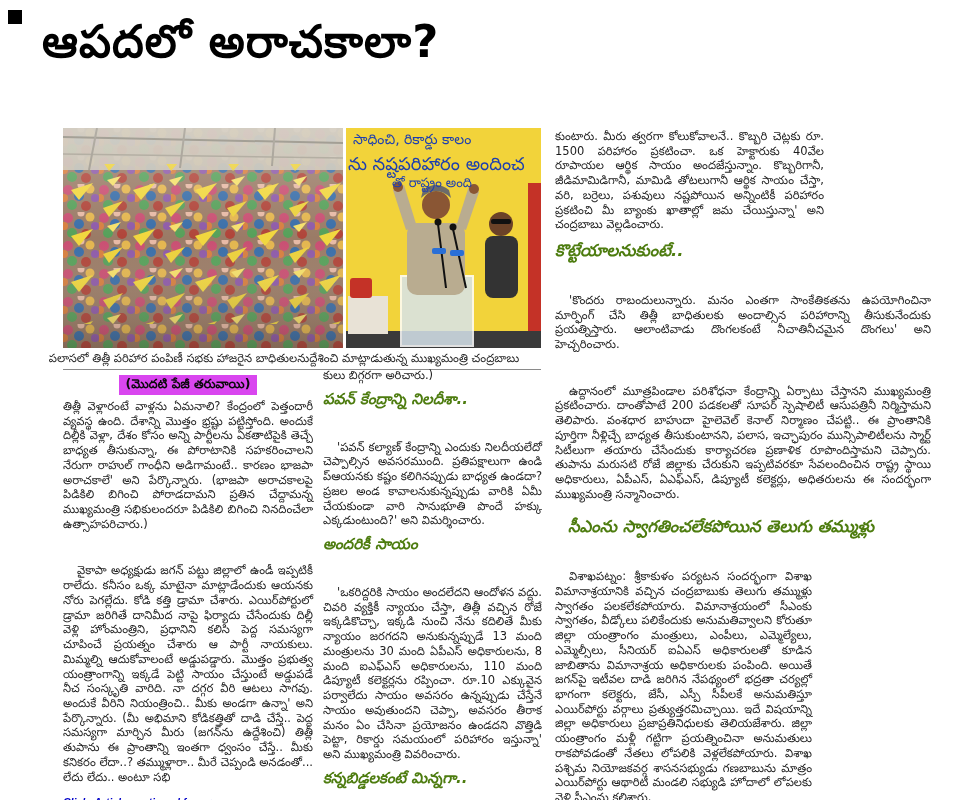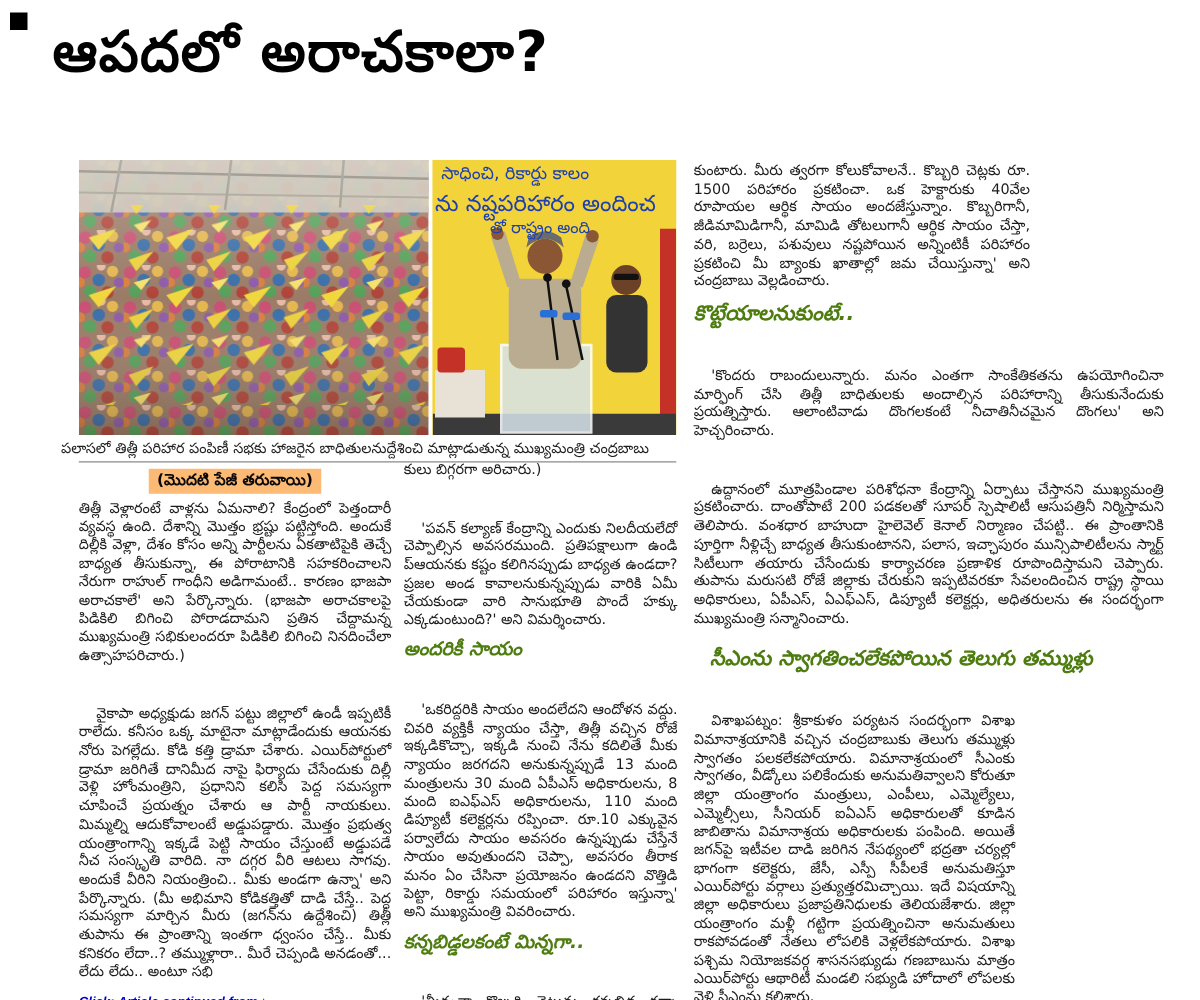--- a/index.html
+++ b/index.html
@@ -33,21 +33,21 @@
   .col2 { left:323px; top:368px; width:219px; }
   .colR { left:555px; top:129px; width:376px; }
   .body {
     font-size:11.5px; line-height:1.28; text-align:justify; color:#1c1c1c; margin-bottom:3px;
   }
   .ind { text-indent:14px;margin-top:32px; }
   .w268 { width:269px; }
   .w255 { width:257px; }
   .tag-wrap { text-align:center; margin-bottom:4px; }
   .tag {
-    display:inline-block; background:#fdba74; color:#09090a;
+    display:inline-block; background:#d946ef; color:#09090a;
     font-size:12.5px; font-weight:bold; padding:1px 7px;
   }
   .subhead {
     font-size:15px; font-weight:bold; font-style:italic; color:#4d7c0f;
     margin:7px 0 4px 0; line-height:1.2;
   }
   .colR .subhead { font-size:16.5px; margin-top:9px; }
   .colR .mt { margin-top:16px;margin-left:13px; }
   .cont-link {
     display:inline-block; margin-top:9px; cursor:pointer; text-decoration:none;
@@ -145,20 +145,21 @@
     <div class="tag-wrap">
       <span class="tag">(మొదటి పేజీ తరువాయి)</span>
     </div>
     <p class="body">తిత్లీ వెళ్లారంటే వాళ్లను ఏమనాలి? కేంద్రంలో పెత్తందారీ వ్యవస్థ ఉంది. దేశాన్ని మొత్తం భ్రష్టు పట్టిస్తోంది. అందుకే దిల్లీకి వెళ్లా, దేశం కోసం అన్ని పార్టీలను ఏకతాటిపైకి తెచ్చే బాధ్యత తీసుకున్నా, ఈ పోరాటానికి సహకరించాలని నేరుగా రాహుల్ గాంధీని అడిగామంటే.. కారణం భాజపా అరాచకాలే' అని పేర్కొన్నారు. (భాజపా అరాచకాలపై పిడికిలి బిగించి పోరాడదామని ప్రతిన చేద్దామన్న ముఖ్యమంత్రి సభికులందరూ పిడికిలి బిగించి నినదించేలా ఉత్సాహపరిచారు.)</p>
     <p class="body ind">వైకాపా అధ్యక్షుడు జగన్ పట్టు జిల్లాలో ఉండీ ఇప్పటికీ రాలేదు. కనీసం ఒక్క మాటైనా మాట్లాడేందుకు ఆయనకు నోరు పెగల్లేదు. కోడి కత్తి డ్రామా చేశారు. ఎయిర్‌పోర్టులో డ్రామా జరిగితే దానిమీద నాపై ఫిర్యాదు చేసేందుకు దిల్లీ వెళ్లి హోంమంత్రిని, ప్రధానిని కలిసి పెద్ద సమస్యగా చూపించే ప్రయత్నం చేశారు ఆ పార్టీ నాయకులు. మిమ్మల్ని ఆదుకోవాలంటే అడ్డుపడ్డారు. మొత్తం ప్రభుత్వ యంత్రాంగాన్ని ఇక్కడే పెట్టి సాయం చేస్తుంటే అడ్డుపడే నీచ సంస్కృతి వారిది. నా దగ్గర వీరి ఆటలు సాగవు. అందుకే వీరిని నియంత్రించి.. మీకు అండగా ఉన్నా' అని పేర్కొన్నారు. (మీ అభిమాని కోడికత్తితో దాడి చేస్తే.. పెద్ద సమస్యగా మార్చిన మీరు (జగన్‌ను ఉద్దేశించి) తిత్లీ తుపాను ఈ ప్రాంతాన్ని ఇంతగా ధ్వంసం చేస్తే.. మీకు కనికరం లేదా..? తమ్ముళ్లారా.. మీరే చెప్పండి అనడంతో... లేదు లేదు.. అంటూ సభి</p>
     <a class="cont-link"><span>Click: Article continued from</span><span class="dia">✦</span></a>
   </div>
 
   <div class="col col2">
     <p class="body">కులు బిగ్గరగా అరిచారు.)</p>
+    <h3 class="subhead">పవన్ కేంద్రాన్ని నిలదీశా..</h3>
     <p class="body ind">'పవన్ కల్యాణ్ కేంద్రాన్ని ఎందుకు నిలదీయలేదో చెప్పాల్సిన అవసరముంది. ప్రతిపక్షాలుగా ఉండి ప్ఆయనకు కష్టం కలిగినప్పుడు బాధ్యత ఉండదా? ప్రజల అండ కావాలనుకున్నప్పుడు వారికి ఏమీ చేయకుండా వారి సానుభూతి పొందే హక్కు ఎక్కడుంటుంది?' అని విమర్శించారు.</p>
     <h3 class="subhead">అందరికీ సాయం</h3>
     <p class="body ind">'ఒకరిద్దరికి సాయం అందలేదని ఆందోళన వద్దు. చివరి వ్యక్తికీ న్యాయం చేస్తా, తిత్లీ వచ్చిన రోజే ఇక్కడికొచ్చా, ఇక్కడి నుంచి నేను కదిలితే మీకు న్యాయం జరగదని అనుకున్నప్పుడే 13 మంది మంత్రులను 30 మంది ఏపీఎస్ అధికారులను, 8 మంది ఐఎఫ్ఎస్ అధికారులను, 110 మంది డిప్యూటీ కలెక్టర్లను రప్పించా. రూ.10 ఎక్కువైన పర్వాలేదు సాయం అవసరం ఉన్నప్పుడు చేస్తేనే సాయం అవుతుందని చెప్పా, అవసరం తీరాక మనం ఏం చేసినా ప్రయోజనం ఉండదని వొత్తిడి పెట్టా, రికార్డు సమయంలో పరిహారం ఇస్తున్నా' అని ముఖ్యమంత్రి వివరించారు.</p>
     <h3 class="subhead">కన్నబిడ్డలకంటే మిన్నగా..</h3>
     <p class="body ind">'మీరంతా కొబ్బరి చెట్టును కన్నబిడ్డ కన్నా మిన్నగా చూసు</p>
   </div>
 
   <div class="col colR">
     <p class="body w268">కుంటారు. మీరు త్వరగా కోలుకోవాలనే.. కొబ్బరి చెట్లకు రూ. 1500 పరిహారం ప్రకటించా. ఒక హెక్టారుకు 40వేల రూపాయల ఆర్థిక సాయం అందజేస్తున్నాం. కొబ్బరిగానీ, జీడిమామిడిగానీ, మామిడి తోటలుగానీ ఆర్థిక సాయం చేస్తా, వరి, బర్రెలు, పశువులు నష్టపోయిన అన్నింటికీ పరిహారం ప్రకటించి మీ బ్యాంకు ఖాతాల్లో జమ చేయిస్తున్నా' అని చంద్రబాబు వెల్లడించారు.</p>
     <h3 class="subhead">కొట్టేయాలనుకుంటే..</h3>

